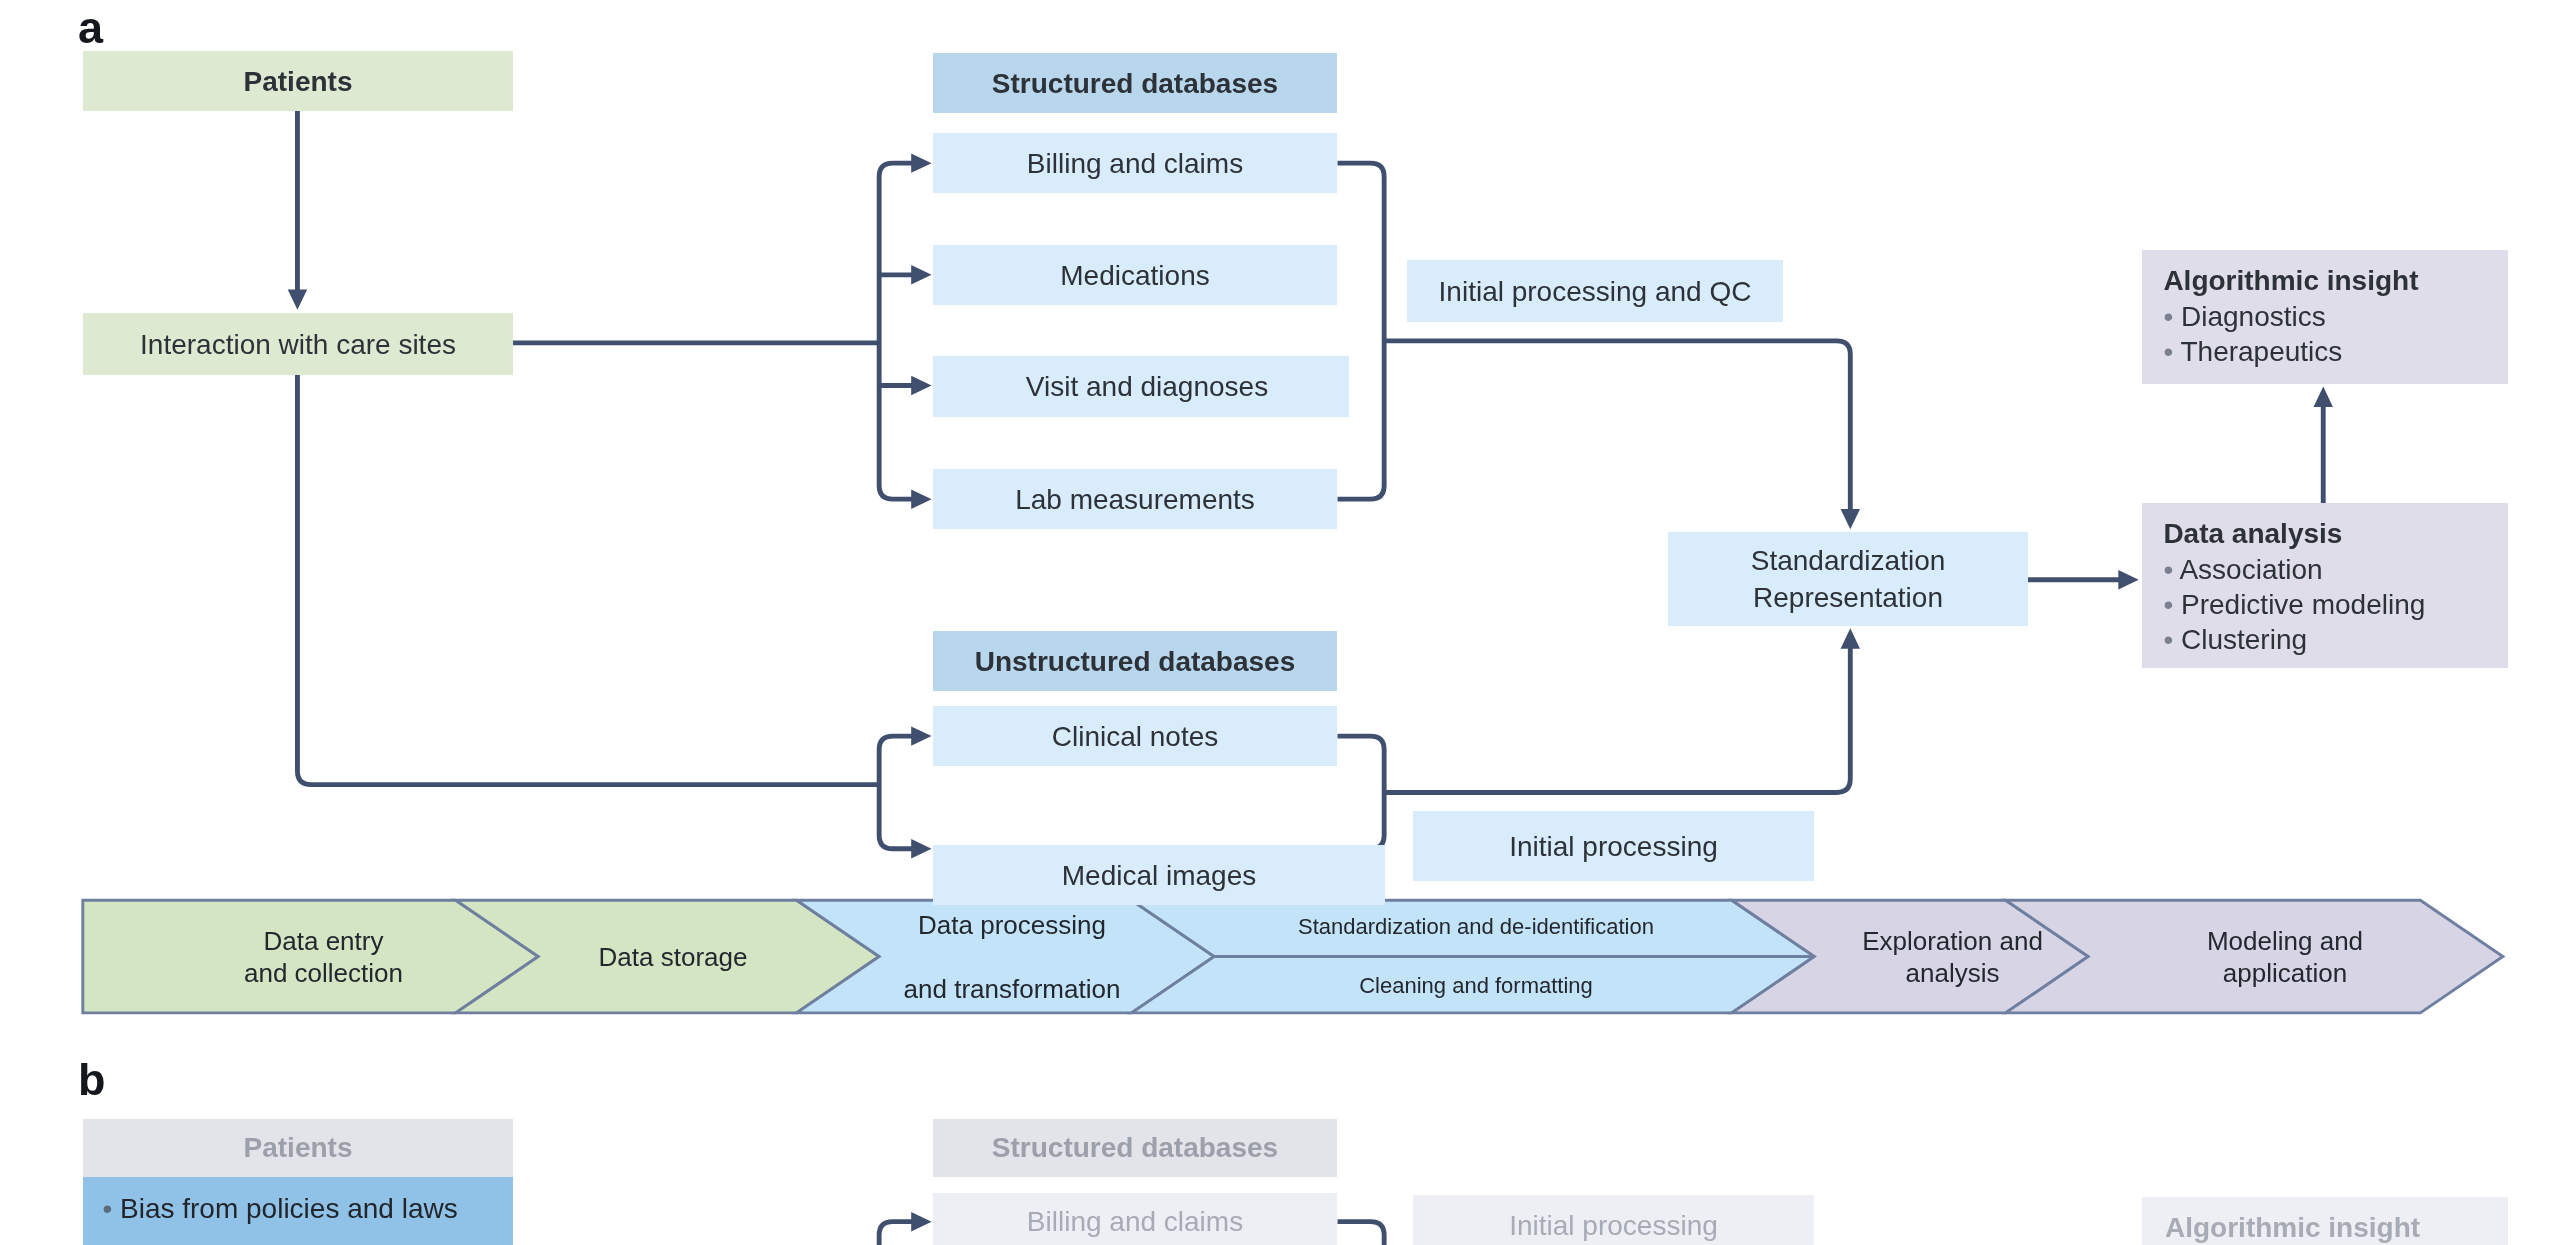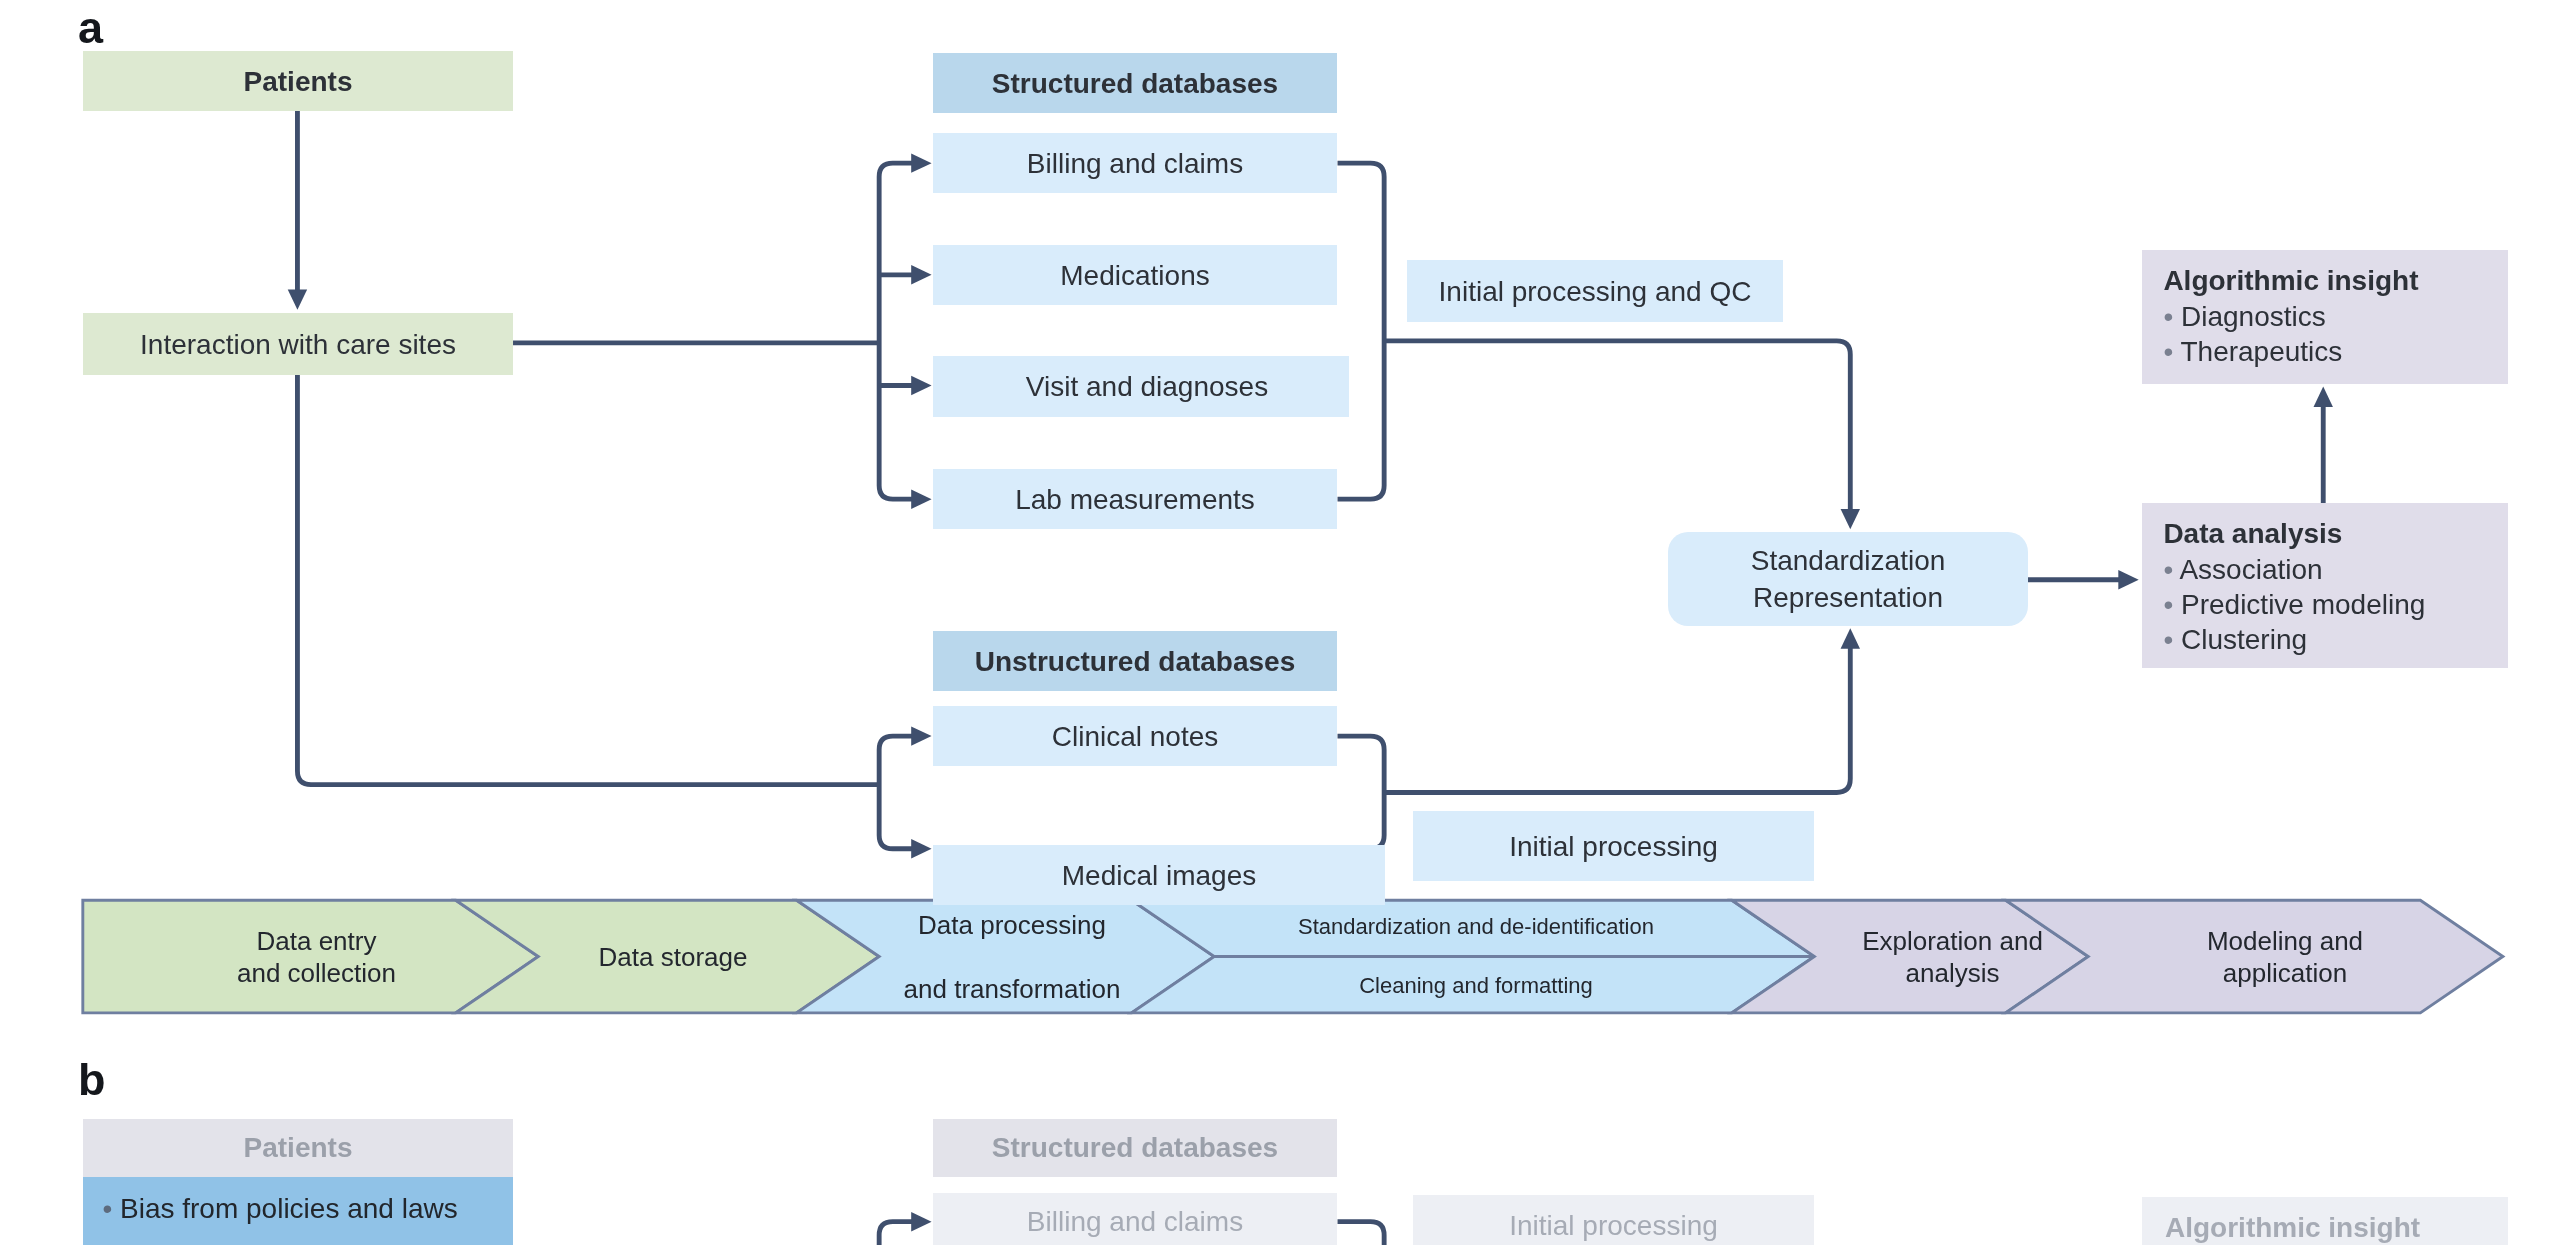--- a/index.html
+++ b/index.html
@@ -133,21 +133,21 @@
   <div class="box lblue" style="left:933px; top:469px; width:404px; height:60px;">Lab measurements</div>
 
   <div class="box lblue" style="left:1407px; top:260px; width:376px; height:62px;">Initial processing and QC</div>
 
   <div class="box bluehdr" style="left:933px; top:631px; width:404px; height:60px;">Unstructured databases</div>
   <div class="box lblue" style="left:933px; top:706px; width:404px; height:60px;">Clinical notes</div>
   <div class="box lblue" style="left:933px; top:845px; width:452px; height:60px;">Medical images</div>
 
   <div class="box lblue" style="left:1413px; top:811px; width:401px; height:70px;">Initial processing</div>
 
-  <div class="box lblue" style="left:1668px; top:532px; width:360px; height:94px; flex-direction:column; line-height:37px;border-radius:20px;">
+  <div class="box lblue" style="left:1668px; top:532px; width:360px; height:94px; flex-direction:column; line-height:37px;">
     <div>Standardization</div>
     <div>Representation</div>
   </div>
 
   <div class="purple" style="left:2142px; top:250px; width:366px; height:134px;">
     <div class="title">Algorithmic insight</div>
     <div class="bullets">
       <div>Diagnostics</div>
       <div>Therapeutics</div>
     </div>
@@ -155,21 +155,21 @@
 
   <div class="purple" style="left:2142px; top:503px; width:366px; height:165px;">
     <div class="title">Data analysis</div>
     <div class="bullets">
       <div>Association</div>
       <div>Predictive modeling</div>
       <div>Clustering</div>
     </div>
   </div>
 
-  <div class="seg-label" style="left:98px; width:437px;">
+  <div class="seg-label" style="left:81px; width:437px;padding-left:24px;">
     <div>Data entry</div>
     <div>and collection</div>
   </div>
   <div class="seg-label" style="left:491px; width:364px;">
     <div>Data storage</div>
   </div>
   <div class="seg-label" style="left:830px; width:364px;gap:32px;">
     <div>Data processing</div>
     <div>and transformation</div>
   </div>

